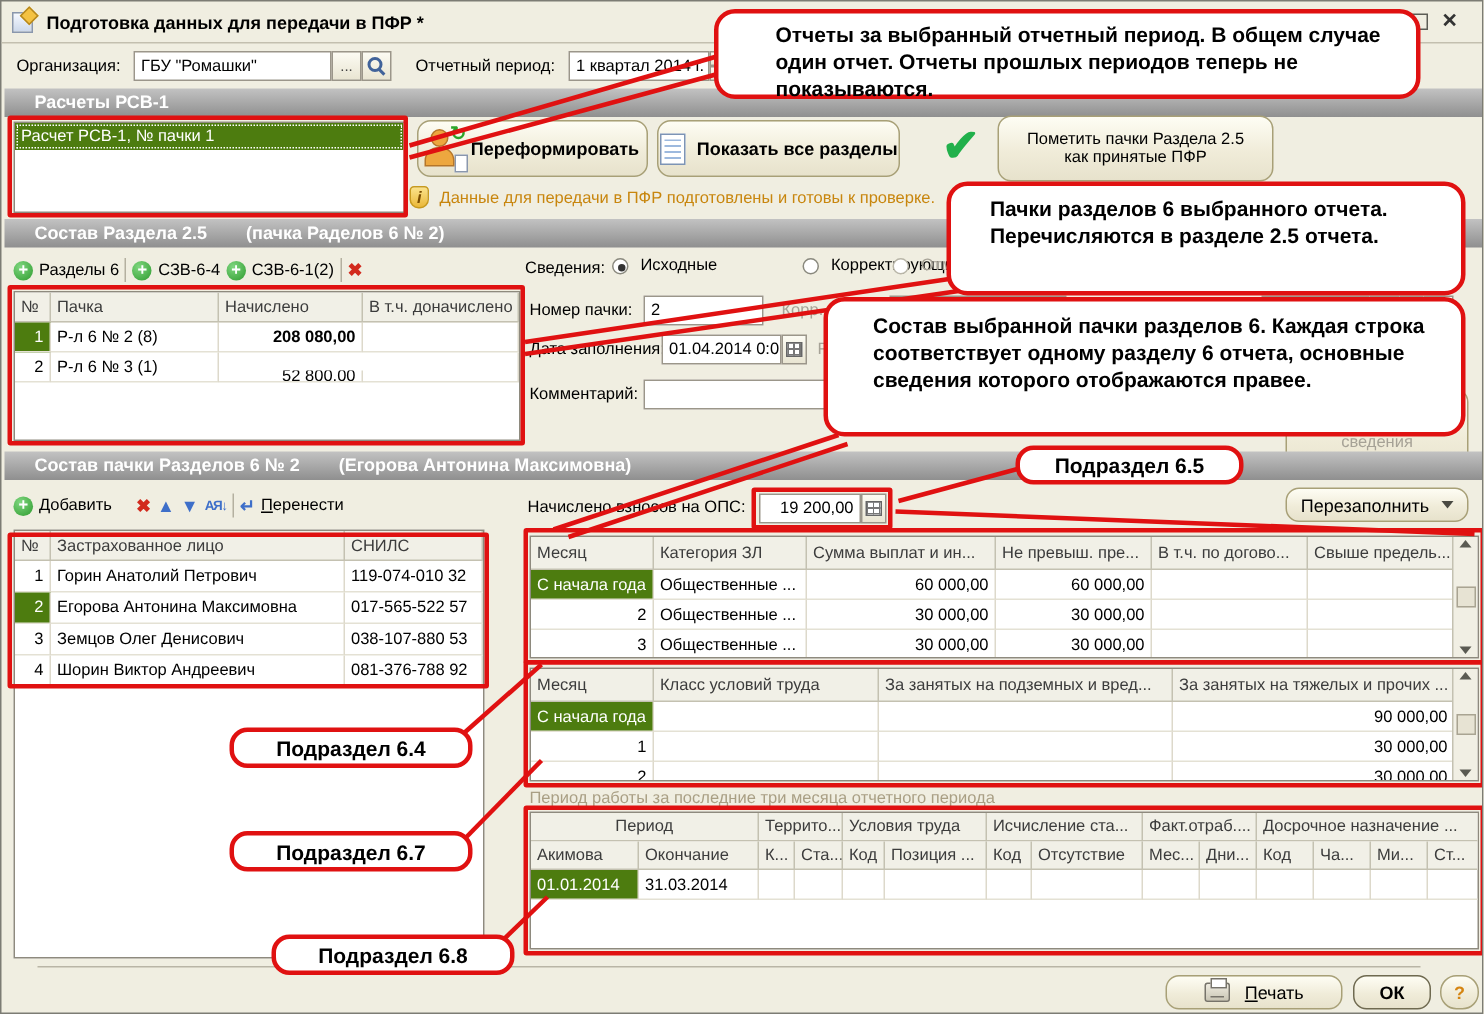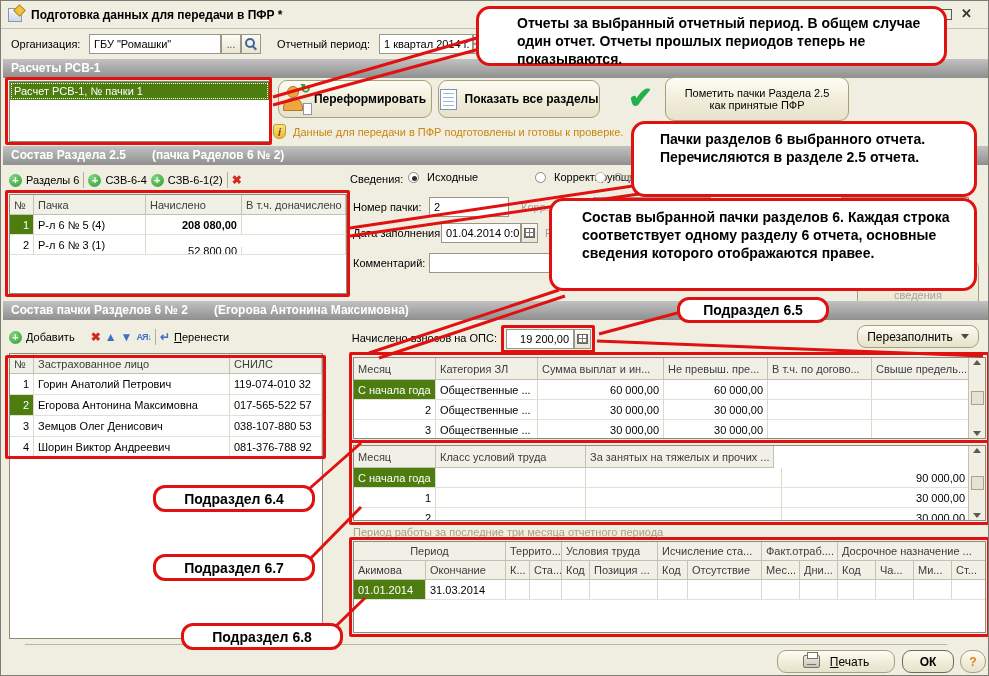--- a/index.html
+++ b/index.html
@@ -5,21 +5,21 @@
   html,body{margin:0;padding:0;background:#d6d2c4;}
   *{box-sizing:border-box;}
   .win{position:relative;width:989px;height:676px;background:#f0eee1;border:1px solid #7c7c74;
        font-family:"Liberation Sans",sans-serif;font-size:11px;color:#000;overflow:hidden;}
   .abs{position:absolute;}
   .lbl{white-space:nowrap;}
   .gray{color:#a6a296;}
   .bold{font-weight:bold;}
   
   .ghdr{left:2px;width:985px;height:19px;background:linear-gradient(180deg,#c2c2c2,#8f8f8f);
-        color:#fff;font-weight:bold;font-size:12px;line-height:19px;padding-left:8px;}
+        color:#fff;font-weight:bold;font-size:12px;line-height:19px;padding-left:20px;}
   .ghdr span{margin-right:26px;}
   
   .inp{background:#fff;border:1px solid #9b968a;height:20px;display:flex;align-items:center;
        padding:0 4px;white-space:nowrap;overflow:hidden;}
   .inp.dis{background:#f2f0e3;color:#a6a296;}
   .sqb{border:1px solid #9b968a;background:linear-gradient(#fcfbf3,#e9e5d2);height:20px;
        display:flex;align-items:center;justify-content:center;font-size:10px;color:#444;}
   .btn{background:linear-gradient(180deg,#fefdf4,#f0ecd9 55%,#e7e2cc);border:1px solid #a8a077;
        border-radius:9px;display:flex;align-items:center;justify-content:center;font-size:12px;}
   .btn.small{font-size:11px;}
@@ -184,21 +184,21 @@
 
   <div class="abs tblbox" style="left:8px;top:193px;width:338px;height:100px;">
     <div class="trow" style="height:20px;">
       <div class="hc" style="width:24px;">№</div>
       <div class="hc" style="width:112px;">Пачка</div>
       <div class="hc" style="width:96px;">Начислено</div>
       <div class="hc" style="width:104px;">В т.ч. доначислено</div>
     </div>
     <div class="trow" style="height:20px;">
       <div class="dc r sel" style="width:24px;">1</div>
-      <div class="dc" style="width:112px;">Р-л 6 № 5 (4)</div>
+      <div class="dc" style="width:112px;">Р-л 6 № 2 (8)</div>
       <div class="dc r" style="width:96px;font-weight:bold;">208 080,00</div>
       <div class="dc" style="width:104px;"></div>
     </div>
     <div class="trow" style="height:20px;">
       <div class="dc r" style="width:24px;">2</div>
       <div class="dc" style="width:112px;">Р-л 6 № 3 (1)</div>
       <div class="dc r" style="width:96px;margin-top:12px;">52 800,00</div>
       <div class="dc" style="width:104px;"></div>
     </div>
   </div>
@@ -332,20 +332,21 @@
       <span class="triU"></span>
       <span class="thumb"></span>
       <span class="triD"></span>
     </div>
   </div>
 
   <div class="abs tblbox" style="left:352px;top:444px;width:633px;height:76px;">
     <div class="trow" style="height:22px;">
       <div class="hc" style="width:82px;">Месяц</div>
       <div class="hc" style="width:150px;">Класс условий труда</div>
+      <div class="hc" style="width:196px;">За занятых на подземных и вред...</div>
       <div class="hc" style="width:188px;">За занятых на тяжелых и прочих ...</div>
     </div>
     <div class="trow" style="height:20px;">
       <div class="dc sel" style="width:82px;">С начала года</div>
       <div class="dc" style="width:150px;"></div>
       <div class="dc" style="width:196px;"></div>
       <div class="dc r" style="width:188px;">90 000,00</div>
     </div>
     <div class="trow" style="height:20px;">
       <div class="dc r" style="width:82px;">1</div>

